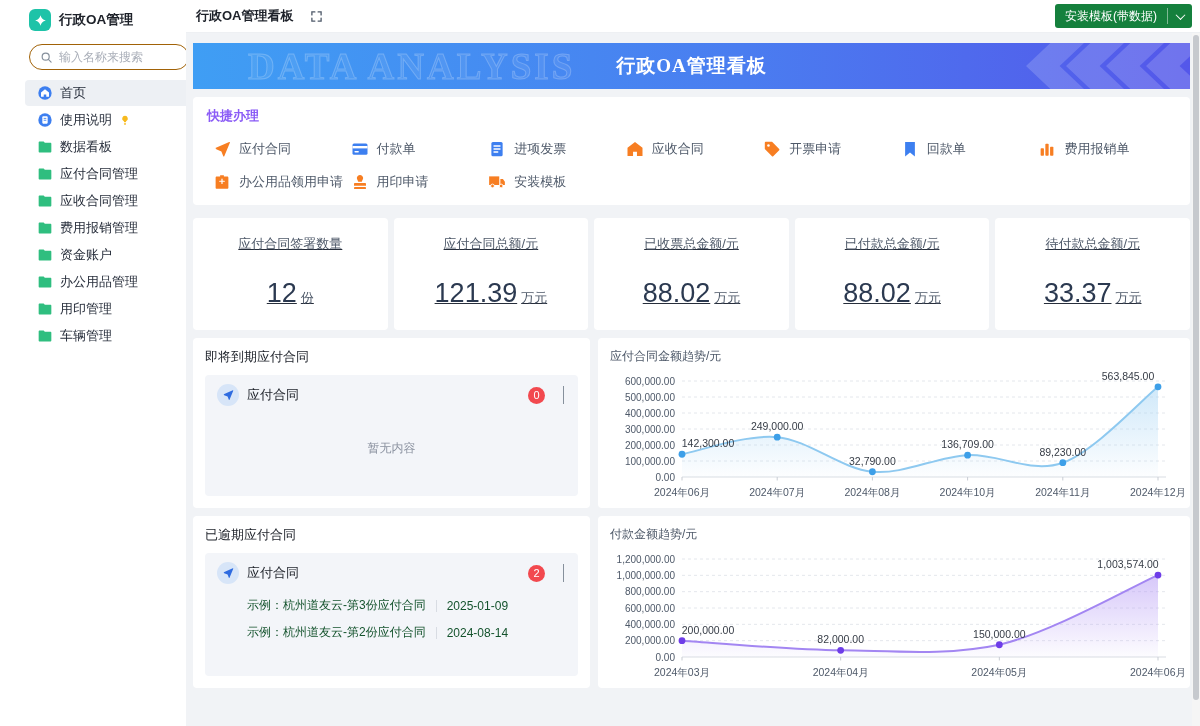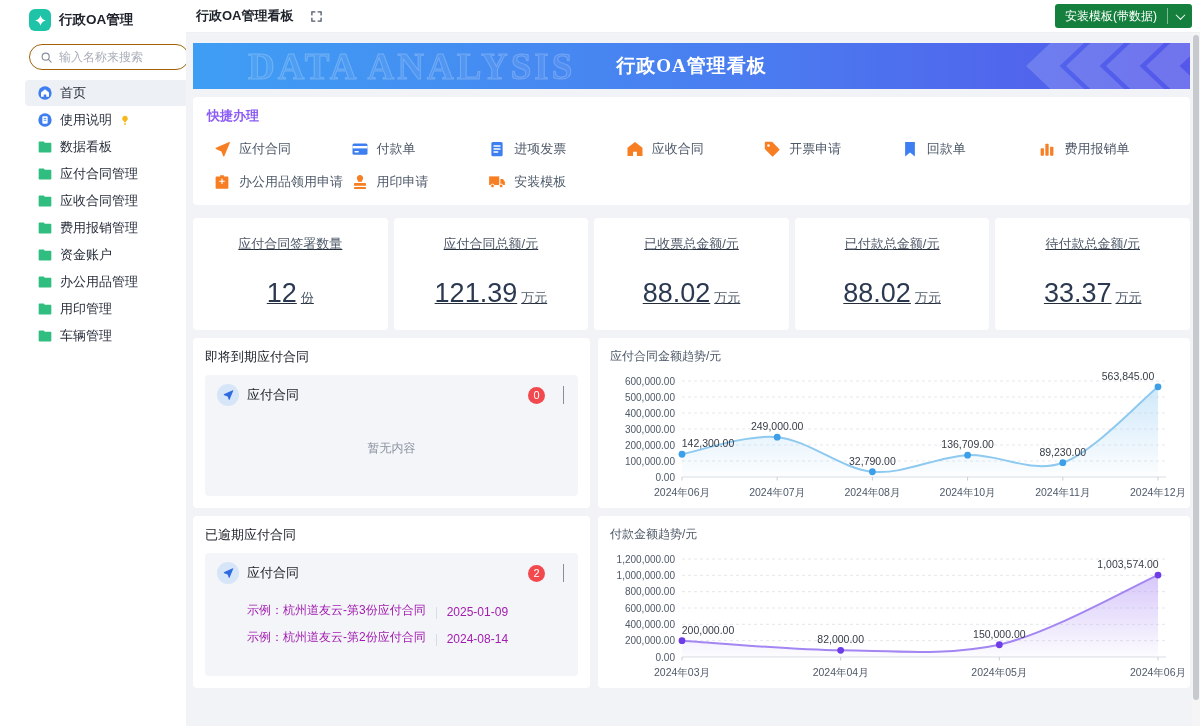--- a/index.html
+++ b/index.html
@@ -61,21 +61,21 @@
   .panel { width:397px; flex:0 0 397px; padding:10px 12px 12px 12px; display:flex; flex-direction:column; }
   .panel-title { font-size:13px; color:#1d2129; }
   .panel-inner { margin-top:9px; flex:1; background:#f3f5f9; border-radius:4px; position:relative; }
   .pi-head { display:flex; align-items:center; gap:8px; padding:9px 12px 4px 12px; }
   .pi-icon { width:22px; height:22px; border-radius:50%; background:#d7e5f8; display:flex; align-items:center; justify-content:center; flex:0 0 22px; }
   .pi-label { font-size:13px; color:#1d2129; }
   .badge { margin-left:auto; min-width:17px; height:17px; border-radius:9px; background:#f2494f; color:#fff; font-size:11px; display:flex; align-items:center; justify-content:center; padding:0 4px; }
   .pi-chev { margin:0 2px 0 10px; cursor:pointer; }
   .empty { position:absolute; left:0; right:0; top:54%; text-align:center; font-size:12px; color:#8a919f; }
   .pitems { padding:4px 12px 0 42px; }
-  .pitem { display:flex; align-items:flex-end; font-size:12px; color:#a21caf; height:27px; cursor:pointer; }
+  .pitem { display:flex; align-items:center; font-size:12px; color:#14532d; height:27px; cursor:pointer; }
   .pitem .div { width:1px; height:12px; background:#d8dce3; margin:0 10px; }
 
   .chart-card { flex:1; padding:10px 12px; }
   .chart-title { font-size:12px; color:#4e5969; }
   .chart-card svg { display:block; margin-top:4px; overflow:visible; }
   .ax { font-size:10px; fill:#4e5969; }
   .axx { font-size:10.5px; fill:#4e5969; }
   .vlab { font-size:10.5px; fill:#363c46; }
 
   

